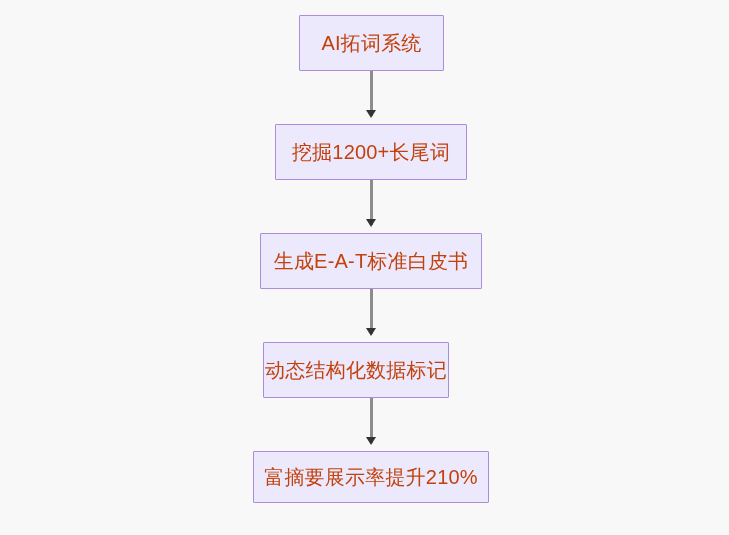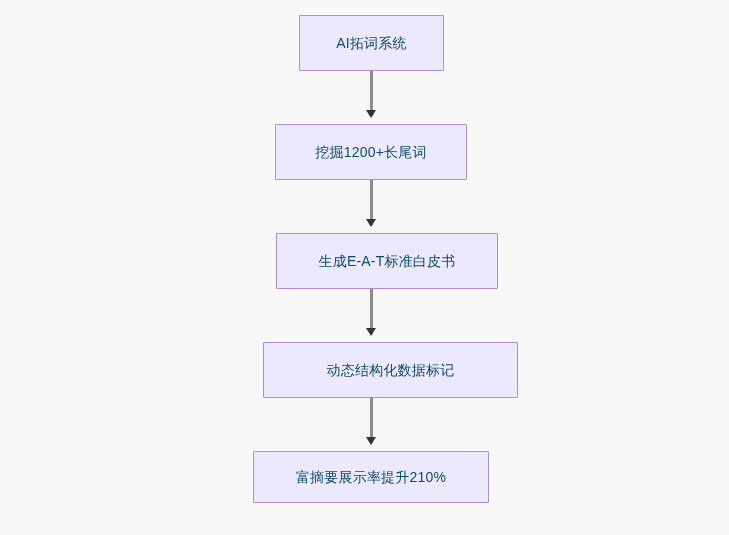--- a/index.html
+++ b/index.html
@@ -20,22 +20,22 @@
   }
   .node {
     position: absolute;
     box-sizing: border-box;
     background: #ece9fc;
     border: 1px solid #ab8ddb;
     border-radius: 1px;
     display: flex;
     align-items: center;
     justify-content: center;
-    color: #0c4a6e;
-    font-size: 14px;
+    color: #c2410c;
+    font-size: 20px;
     line-height: 1;
     letter-spacing: 0.2px;
     white-space: nowrap;
   }
   .node-label {
     display: block;
   }
   .connector {
     position: absolute;
     width: 3px;
@@ -68,25 +68,25 @@
   <div class="arrowhead" style="left:366px; top:437px;"></div>
 
   <div class="node" style="left:299px; top:15px; width:145px; height:56px;">
     <span class="node-label">AI拓词系统</span>
   </div>
 
   <div class="node" style="left:275px; top:124px; width:192px; height:56px;text-align:right;">
     <span class="node-label">挖掘1200+长尾词</span>
   </div>
 
-  <div class="node" style="left:276px; top:233px; width:222px; height:56px;">
+  <div class="node" style="left:260px; top:233px; width:222px; height:56px;">
     <span class="node-label">生成E-A-T标准白皮书</span>
   </div>
 
-  <div class="node" style="left:263px; top:342px; width:255px; height:56px;">
+  <div class="node" style="left:263px; top:342px; width:186px; height:56px;">
     <span class="node-label">动态结构化数据标记</span>
   </div>
 
   <div class="node" style="left:253px; top:451px; width:236px; height:52px;">
     <span class="node-label">富摘要展示率提升210%</span>
   </div>
 
 </div>
 
 </body></html>

